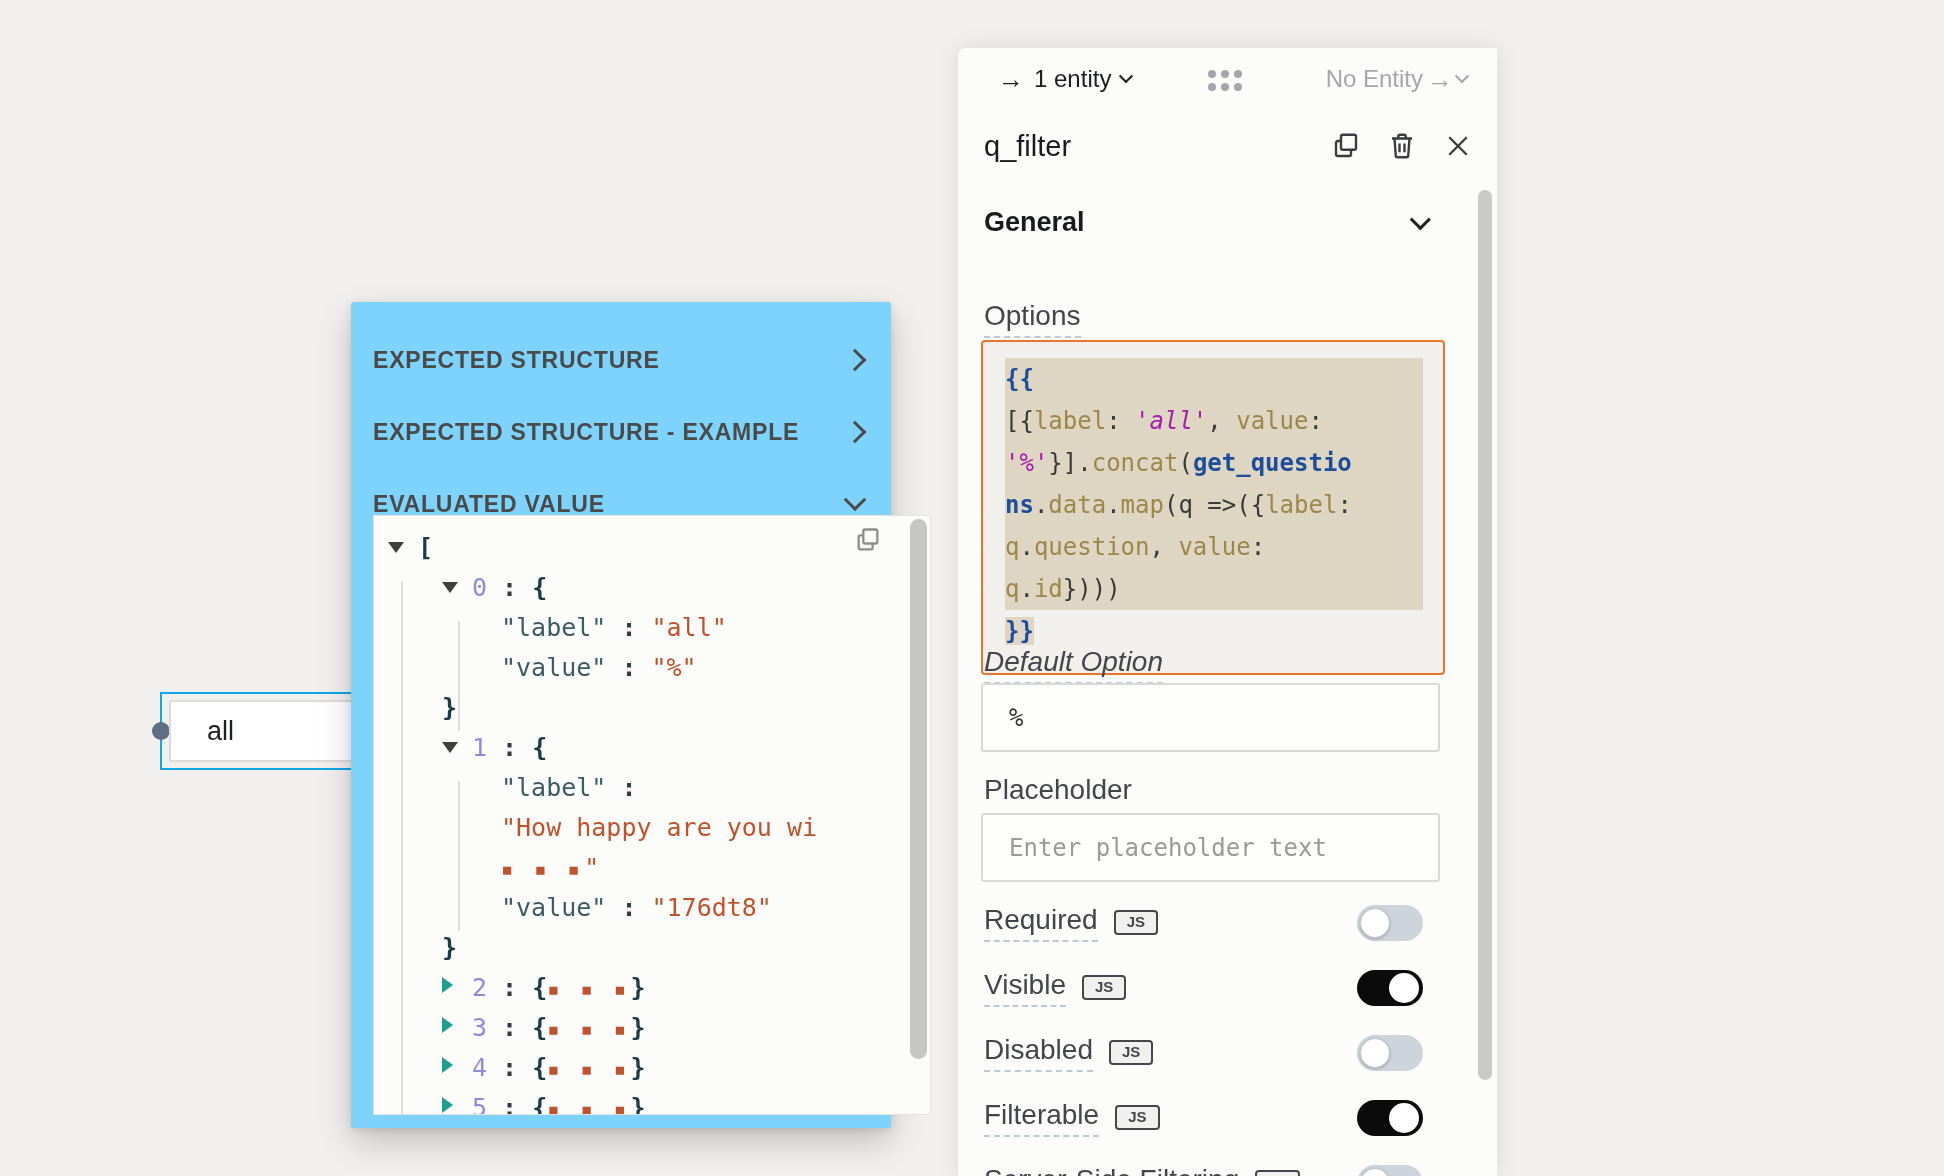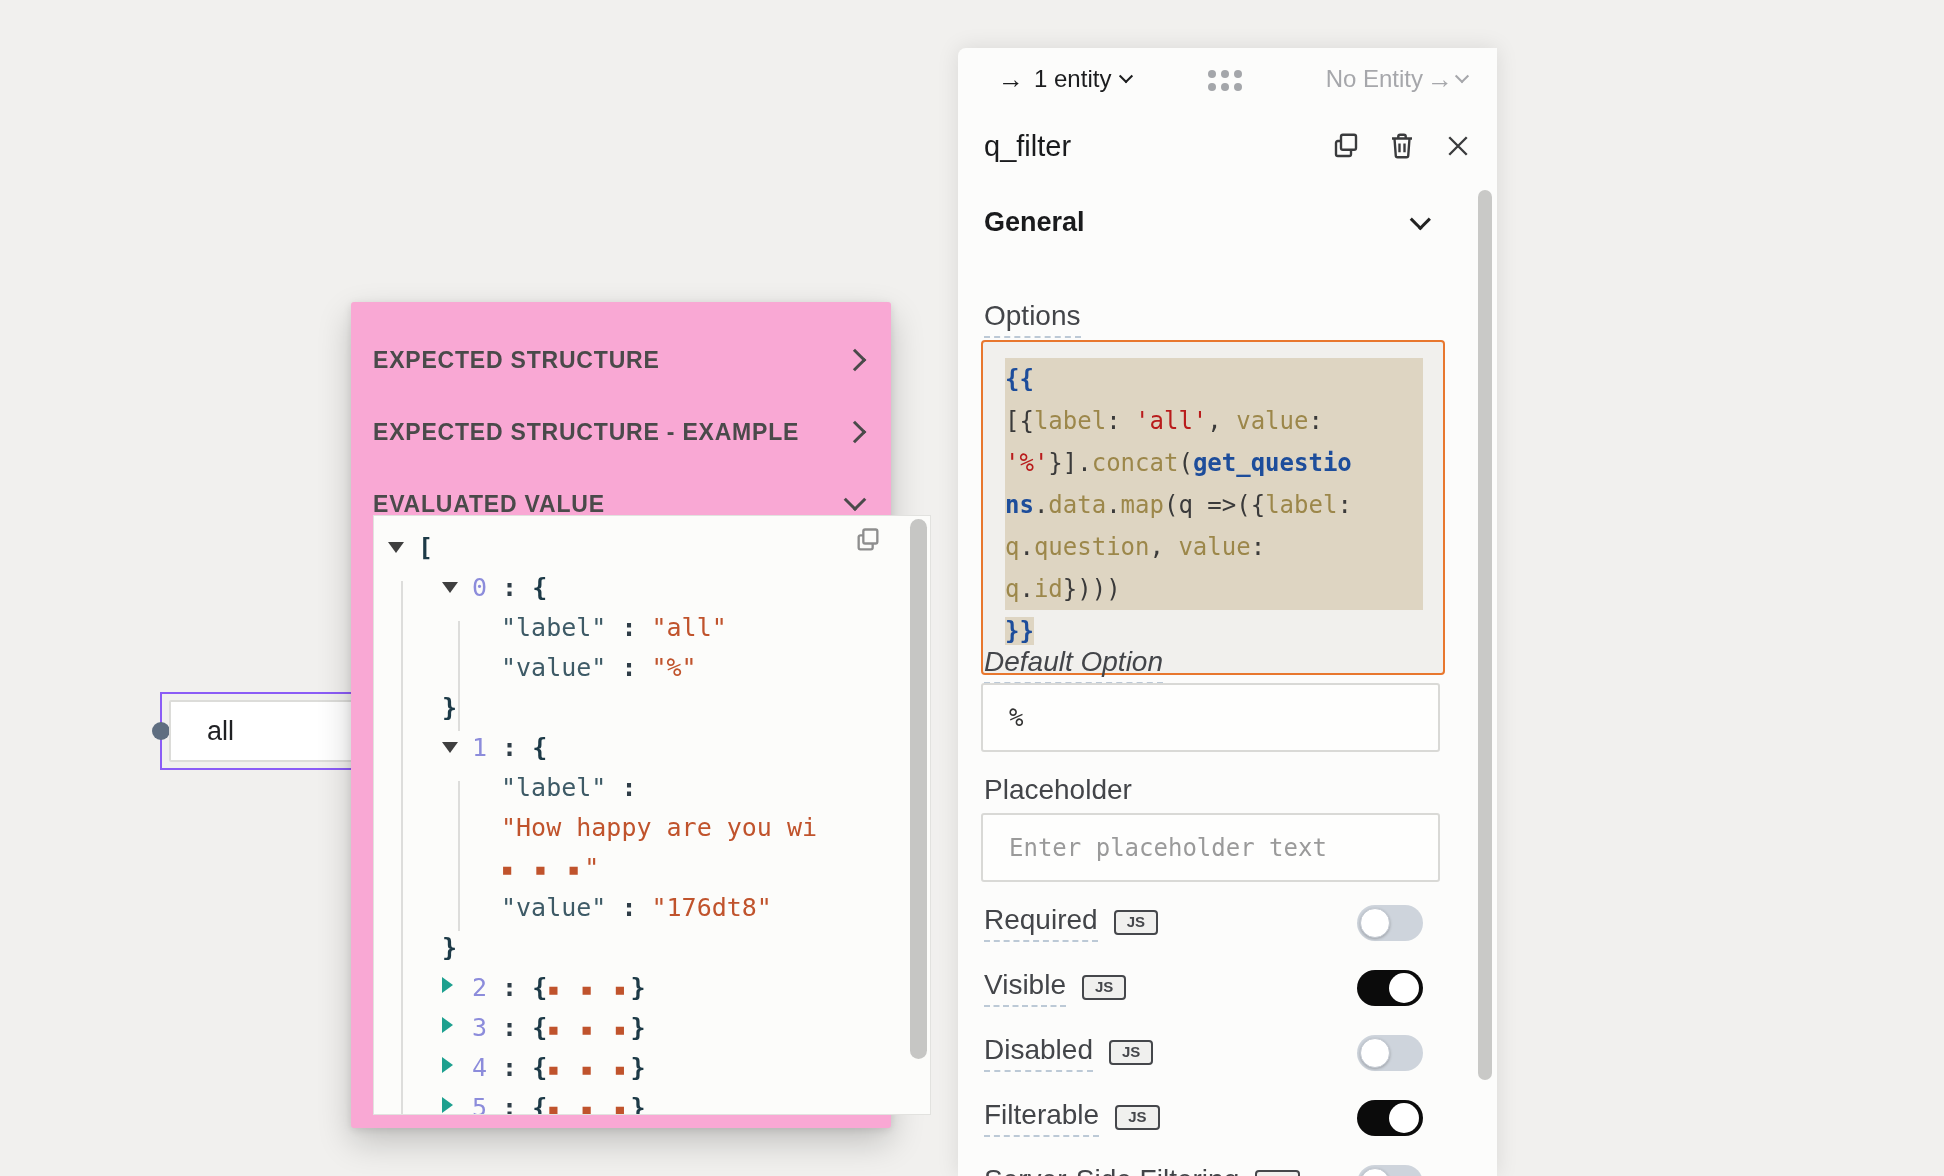--- a/index.html
+++ b/index.html
@@ -2,29 +2,29 @@
 <html><head>
 <meta charset="utf-8">
 <style>
   * { margin:0; padding:0; box-sizing:border-box; }
   html,body { width:1944px; height:1176px; }
   body { font-family:"Liberation Sans", sans-serif; background:#f1f0ee; overflow:hidden; }
   #screen { position:relative; width:1944px; height:1176px; }
 
   
   .widget-outline { position:absolute; left:160px; top:692px; width:260px; height:78px;
-    border:2px solid #8b5cf6; z-index:1; }
+    border:2px solid #0ea5e9; z-index:1; }
   .widget-handle { position:absolute; left:-10px; top:50%; margin-top:-9px; width:18px; height:18px;
     border-radius:50%; background:#5f6e80; }
   .select-box { position:absolute; left:7px; top:6px; width:244px; height:62px; background:#fff;
     border:2px solid #dcdcd9; border-radius:2px; display:flex; align-items:center; padding-left:36px; }
   .select-value { font-size:27px; color:#1f2023; }
 
   
-  .popup { position:absolute; left:351px; top:302px; width:540px; height:826px; background:#f9a8d4;
+  .popup { position:absolute; left:351px; top:302px; width:540px; height:826px; background:#7dd3fc;
     border-radius:3px; box-shadow:0 14px 34px rgba(0,0,0,.20), 0 2px 8px rgba(0,0,0,.10); z-index:5; }
   .pop-row { position:absolute; left:22px; right:20px; height:60px; display:flex;
     align-items:center; justify-content:space-between; cursor:pointer; }
   .pop-row.r0 { top:28px; } .pop-row.r1 { top:100px; } .pop-row.r2 { top:172px; }
   .pop-label { font-size:23px; font-weight:bold; letter-spacing:.8px; color:#4a4a4a; }
   .chev { width:16px; height:16px; border-right:3px solid #4a4a4a; border-bottom:3px solid #4a4a4a;
     display:inline-block; margin-right:8px; }
   .chev.right { transform:rotate(-45deg); }
   .chev.down  { transform:rotate(45deg) translate(-3px,-3px); }
 
@@ -81,21 +81,21 @@
   .lbl-default  { position:absolute; left:26px; top:598px;font-style:italic; }
   .lbl-placeholder { position:absolute; left:26px; top:726px; }
 
   .code-editor { position:absolute; left:23px; top:292px; width:464px; height:335px;
     border:2px solid #e8772e; border-radius:4px; background:#f1f0ed; padding:16px 20px 0 22px; cursor:text; }
   .cline { font-family:"DejaVu Sans Mono", monospace; font-size:24px; line-height:42px; white-space:pre; }
   .cline.full { background:#ded5c2; }
   .cline.fit span { background:#ded5c2; }
   .ck-kw  { color:#1d4d9b; font-weight:bold; }
   .ck-id  { color:#9c874a; }
-  .ck-str { color:#b91c1c; }
+  .ck-str { color:#a21caf;font-style:italic; }
   .ck-pun { color:#3a3a3a; }
 
   .tinput { position:absolute; left:23px; width:459px; height:69px; background:#fefefd;
     border:2px solid #d9d9d6; border-radius:3px; font-family:"DejaVu Sans Mono", monospace;
     font-size:24px; color:#333; padding-left:26px; }
   .tinput::placeholder { color:#9a9a9a; }
   .inp-default { top:635px; }
   .inp-placeholder { top:765px; }
 
   .toggle-row { position:absolute; left:26px; right:74px; height:63px; display:flex; align-items:center; }

